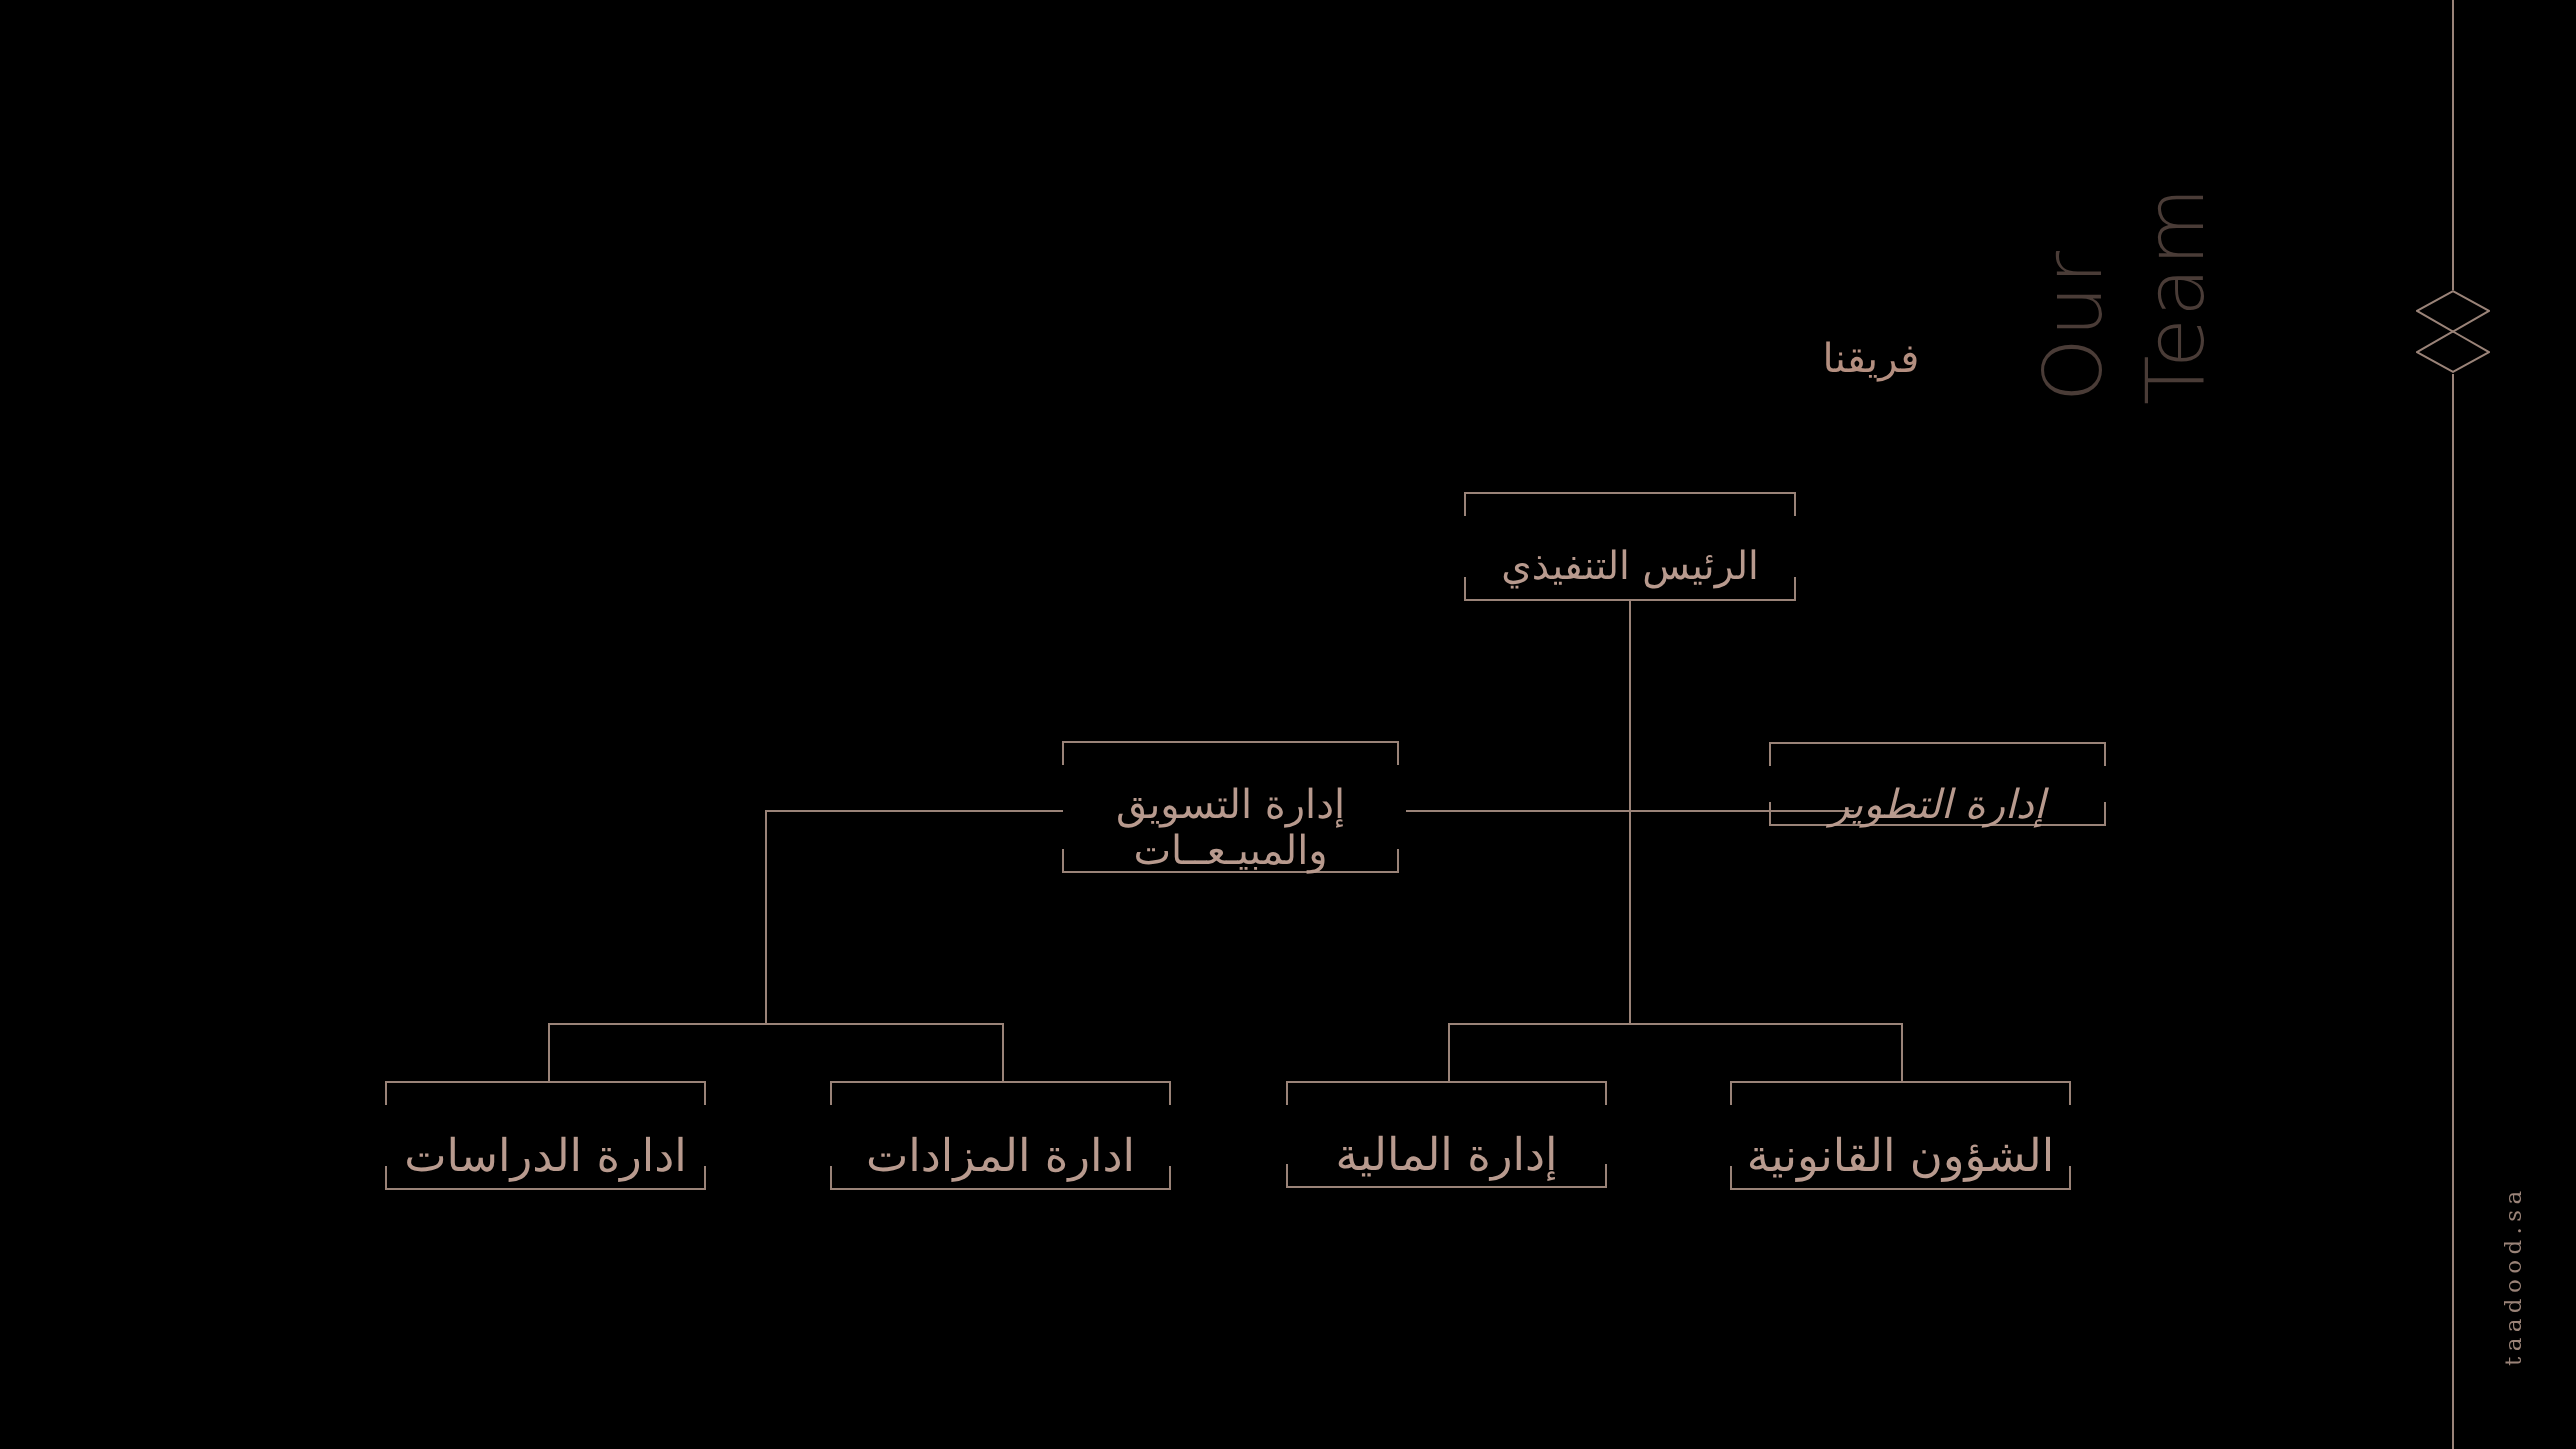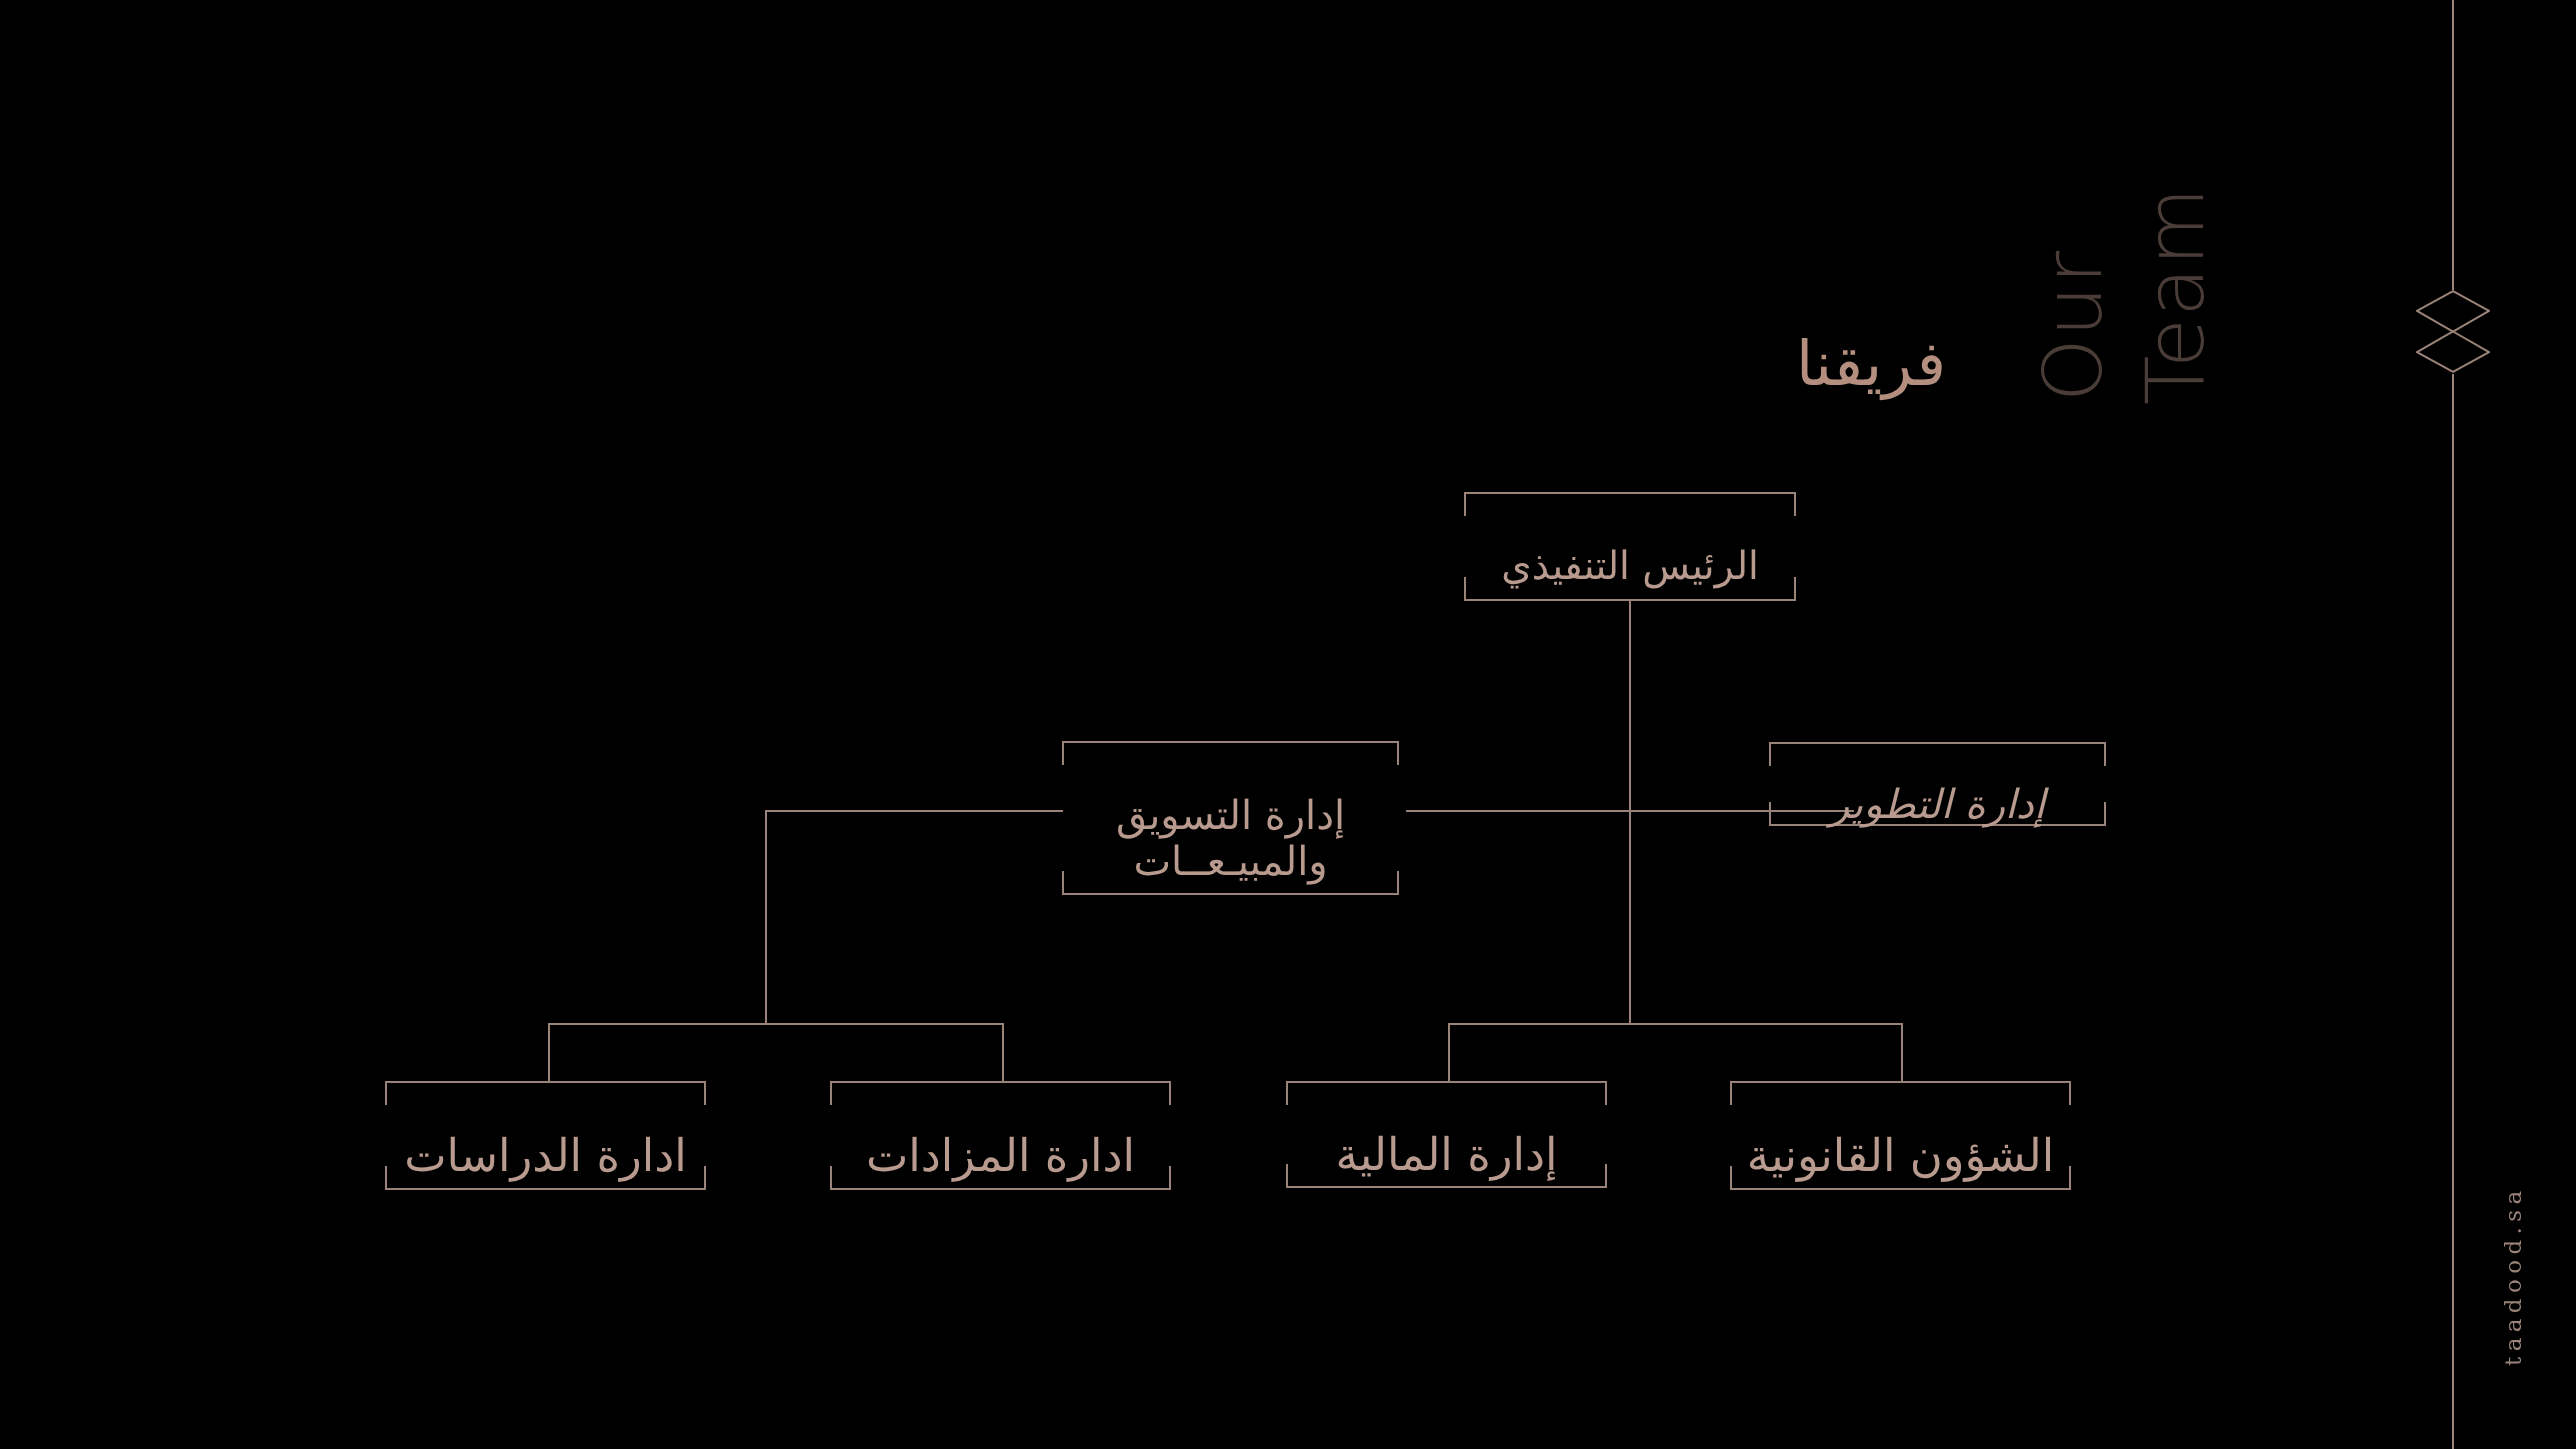--- a/index.html
+++ b/index.html
@@ -7,21 +7,21 @@
   .line { position: absolute; background: #9a8378; }
   .box { position: absolute; box-sizing: border-box; border-top: 2px solid #9a8378; border-bottom: 2px solid #9a8378; display: flex; align-items: center; justify-content: center; text-align: center; direction: rtl; }
   .box::before, .box::after { content: ""; position: absolute; left: -0.7px; right: -0.7px; top: -2px; bottom: -2px; pointer-events: none; }
   .stub { position: absolute; width: 2px; height: 24px; background: #9a8378; }
   .stub.tl { left: -0.7px; top: -2px; } .stub.tr { right: -0.7px; top: -2px; }
   .stub.bl { left: -0.7px; bottom: -2px; } .stub.br { right: -0.7px; bottom: -2px; }
   .label { color: #b89a8e; font-family: "DejaVu Sans", sans-serif; font-weight: 300; line-height: 1.15; white-space: pre-line; margin-top: 40px; }
   .ceo .label { font-size: 39px; }
   .mid .label { font-size: 40px; }
   .low .label { font-size: 45px; }
-  .title-ar { position: absolute; left: 1784px; top: 327px; width: 174px; text-align: center; direction: rtl; color: #b48f80; font-size: 62px; font-family: Liberation Sans, sans-serif; }
+  .title-ar { position: absolute; left: 1784px; top: 335px; width: 174px; text-align: center; direction: rtl; color: #b48f80; font-size: 40px; font-family: Liberation Sans, sans-serif; }
   .vtext { position: absolute; transform-origin: left top; transform: rotate(-90deg); white-space: nowrap; }
   .our { left: 2026px; top: 402px; color: #4a3c37; font-size: 81px; font-family: "DejaVu Sans", sans-serif; font-weight: 300; letter-spacing: 1.3px; }
   .team { left: 2128px; top: 405px; color: #4a3c37; font-size: 81px; font-family: "DejaVu Sans", sans-serif; font-weight: 300; letter-spacing: 1.3px; }
   .site { left: 2500px; top: 1366px; color: #9a8378; font-size: 23px; letter-spacing: 5.4px; font-family: "DejaVu Serif", serif; }
   .diamond { position: absolute; left: 2416px; width: 74px; height: 83px; top: 290px; }
 </style>
 </head>
 <body>
 
 <div class="line" style="left:2452px;top:0;width:2px;height:290px;"></div>
@@ -49,21 +49,21 @@
 <div class="line" style="left:1901px;top:1023px;width:2px;height:58px;"></div>
 
 <div class="box ceo" style="left:1465px;top:492px;width:330px;height:109px;">
   <span class="stub tl"></span>
     <span class="stub tr"></span>
     <span class="stub bl"></span>
     <span class="stub br"></span>
   <span class="label">الرئيس التنفيذي</span>
 </div>
 
-<div class="box mid" style="left:1063px;top:741px;width:335px;height:154px;">
+<div class="box mid" style="left:1063px;top:741px;width:335px;height:132px;">
   <span class="stub tl"></span>
     <span class="stub tr"></span>
     <span class="stub bl"></span>
     <span class="stub br"></span>
   <span class="label">إدارة التسويق
 والمبيـعــات</span>
 </div>
 
 <div class="box mid" style="left:1770px;top:742px;width:335px;height:84px;font-style:italic;">
   <span class="stub tl"></span>

